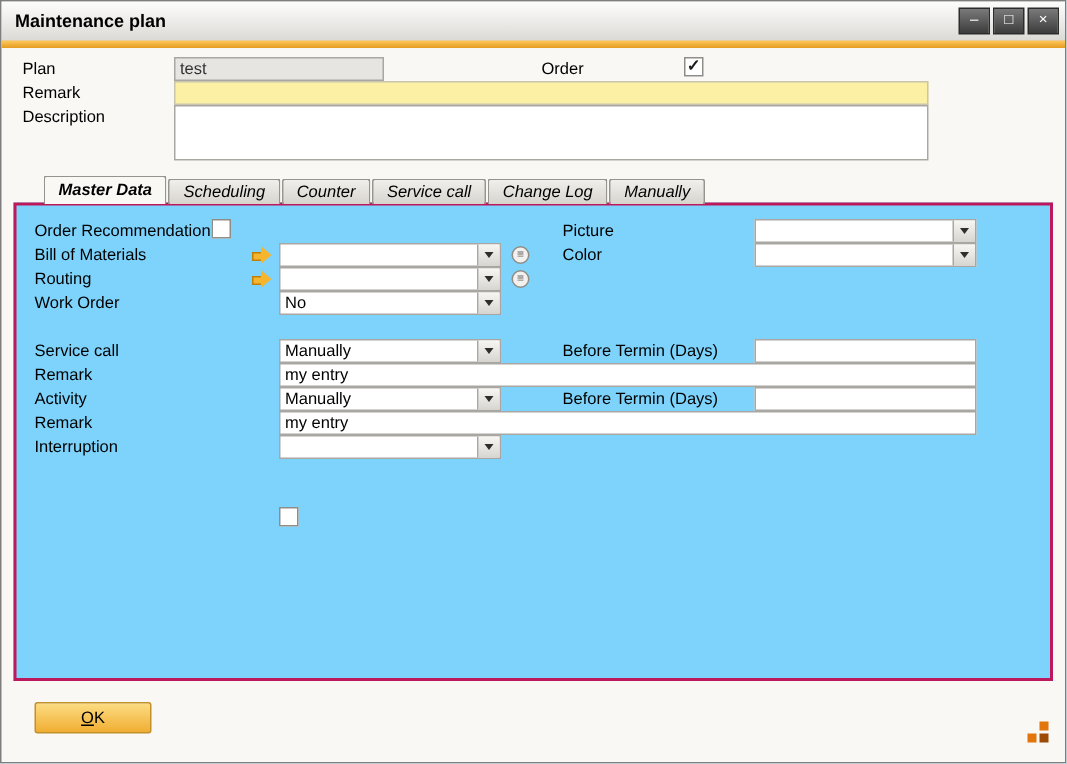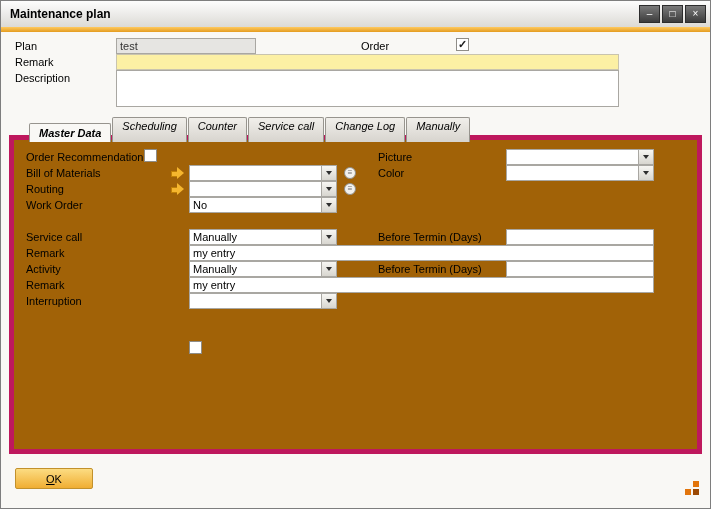--- a/index.html
+++ b/index.html
@@ -34,42 +34,42 @@
   
   .combo{position:absolute;height:16px;box-sizing:border-box;border:1px solid #a9a7a2;
     background:#fff;display:flex;align-items:stretch;}
   .combo-val{flex:1;padding:1px 3px;overflow:hidden;white-space:nowrap;line-height:13px;}
   .combo-btn{width:14px;border-left:1px solid #a9a7a2;background:linear-gradient(#f7f6f3,#d8d6d0);
     display:flex;align-items:center;justify-content:center;}
   .tri{width:0;height:0;border-left:3px solid transparent;border-right:3px solid transparent;
     border-top:4px solid #2e2e2e;}
   
   .tabs{position:absolute;left:28px;top:116px;display:flex;align-items:flex-end;z-index:3;font-style:italic;}
-  .tab{height:25px;box-sizing:border-box;padding:2px 9px 0;margin-right:1px;
+  .tab{height:17px;box-sizing:border-box;padding:2px 9px 0;margin-right:1px;
     background:linear-gradient(#f1efeb,#d7d4ce);border:1px solid #97948e;border-bottom:none;
     border-radius:2px 2px 0 0;white-space:nowrap;cursor:default;}
   .tab.active{height:19px;background:#f9f8f5;font-weight:bold;padding-top:3px;}
   .panel{position:absolute;left:8px;right:8px;top:134px;bottom:54px;
-    border:5px solid #be185d;background:#a16207;z-index:1;text-decoration:underline;}
+    border:2px solid #be185d;background:#7dd3fc;z-index:1;text-decoration:underline;}
   
   .link-arrow{position:absolute;width:14px;height:13px;cursor:pointer;}
   .link-arrow .bar{position:absolute;left:0;top:4px;width:6px;height:4px;background:#f5b62e;
     border-top:1px solid #c07f05;border-bottom:1px solid #c07f05;border-left:1px solid #c07f05;}
   .link-arrow .head{position:absolute;left:6px;top:0;width:0;height:0;
     border-top:6px solid transparent;border-bottom:6px solid transparent;border-left:7px solid #f5b62e;}
   
   .circle-icon{position:absolute;width:12px;height:12px;box-sizing:border-box;border:1px solid #8f8d88;
     border-radius:50%;background:#f2f1ee;color:#6b6b6b;font-size:8px;line-height:10px;text-align:center;}
   .circle-icon::before{content:"≡";}
   
   .btn{position:absolute;display:block;height:21px;box-sizing:border-box;
     font-family:"Liberation Sans",sans-serif;font-size:11px;text-align:center;
     border:1px solid #c2912c;border-radius:2px;cursor:default;padding:0;}
   .btn::first-letter{text-decoration:underline;}
-  .btn.ok{background:linear-gradient(#fcdc82,#f0ae33);}
+  .btn.ok{background:linear-gradient(#fcdc82,#f0ae33);margin-left:8px;}
   .btn.cancel{background:linear-gradient(#fbfaf7,#e4e1da);}
   
   .grip{position:absolute;right:11px;bottom:13px;width:14px;height:14px;}
   .grip .sq1{position:absolute;right:0;top:0;width:6px;height:6px;background:#e2750c;}
   .grip .sq2{position:absolute;left:0;bottom:0;width:6px;height:6px;background:#e2750c;}
   .grip .sq3{position:absolute;right:0;bottom:0;width:6px;height:6px;background:#9c4a05;}
 </style>
 </head>
 <body>
 

